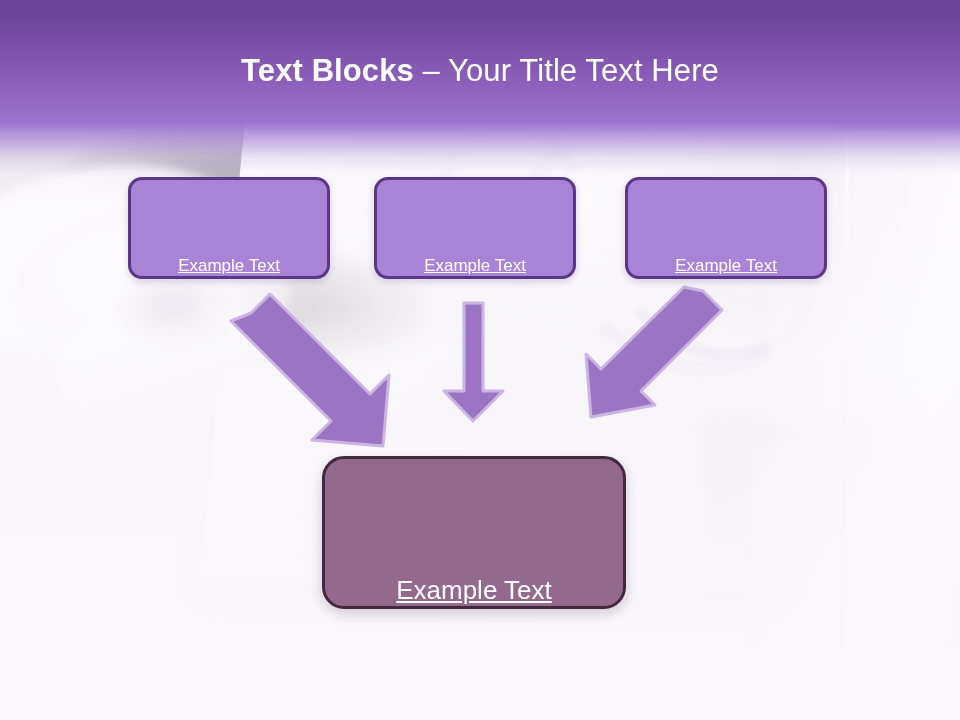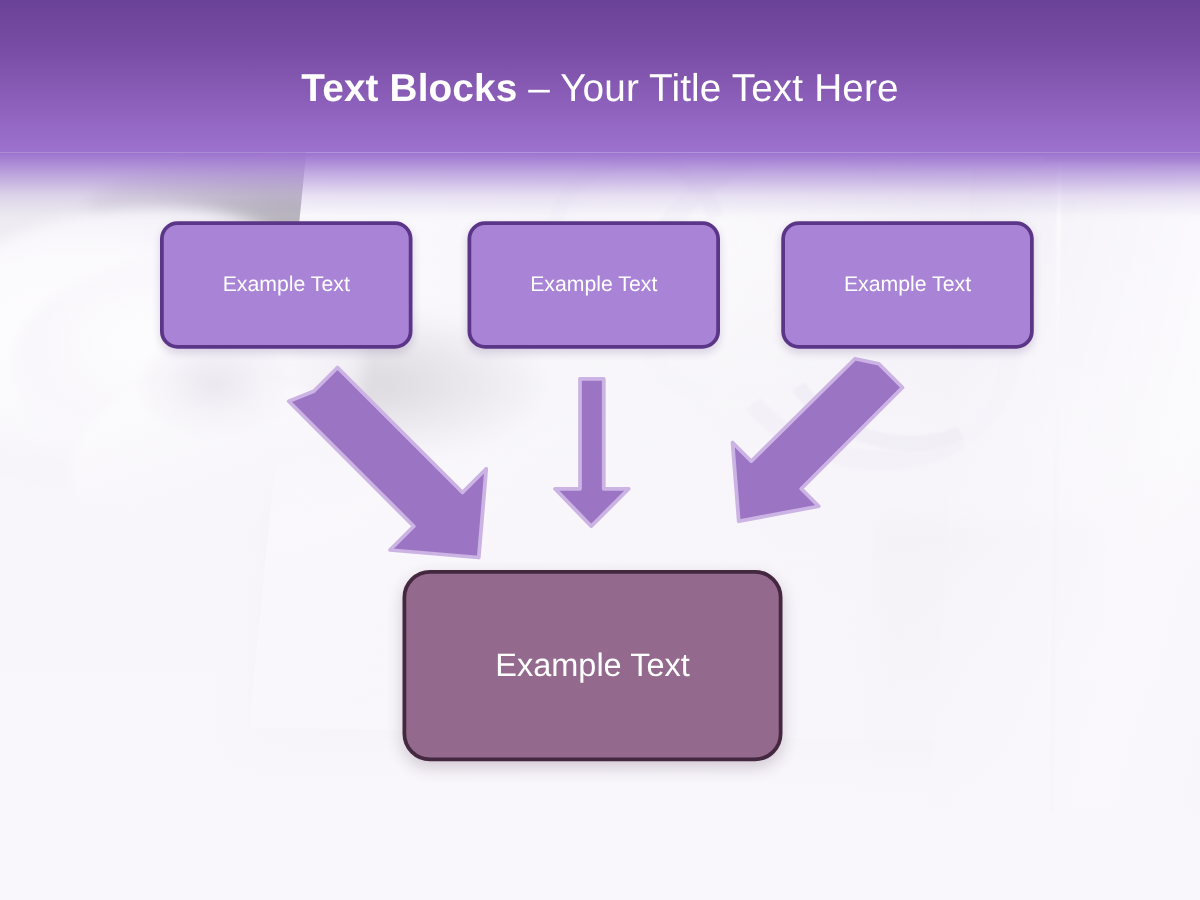--- a/index.html
+++ b/index.html
@@ -240,25 +240,26 @@
     left: 0; top: 0;
     width: 960px; height: 720px;
     pointer-events: none;
   }
 
   
   .node {
     position: absolute;
     box-sizing: border-box;
     display: flex;
-    align-items: center;
+    align-items: flex-end;
     justify-content: center;
     color: #ffffff;
     text-align: center;
     border-radius: 14px;
+    text-decoration: underline;
   }
   .node-top {
     width: 202px;
     height: 102px;
     background: #a883d6;
     border: 3px solid #5b3587;
     font-size: 17px;
     box-shadow: 0 3px 7px rgba(90,60,130,0.20);
   }
   .node-1 { left: 128px; top: 177px; }

